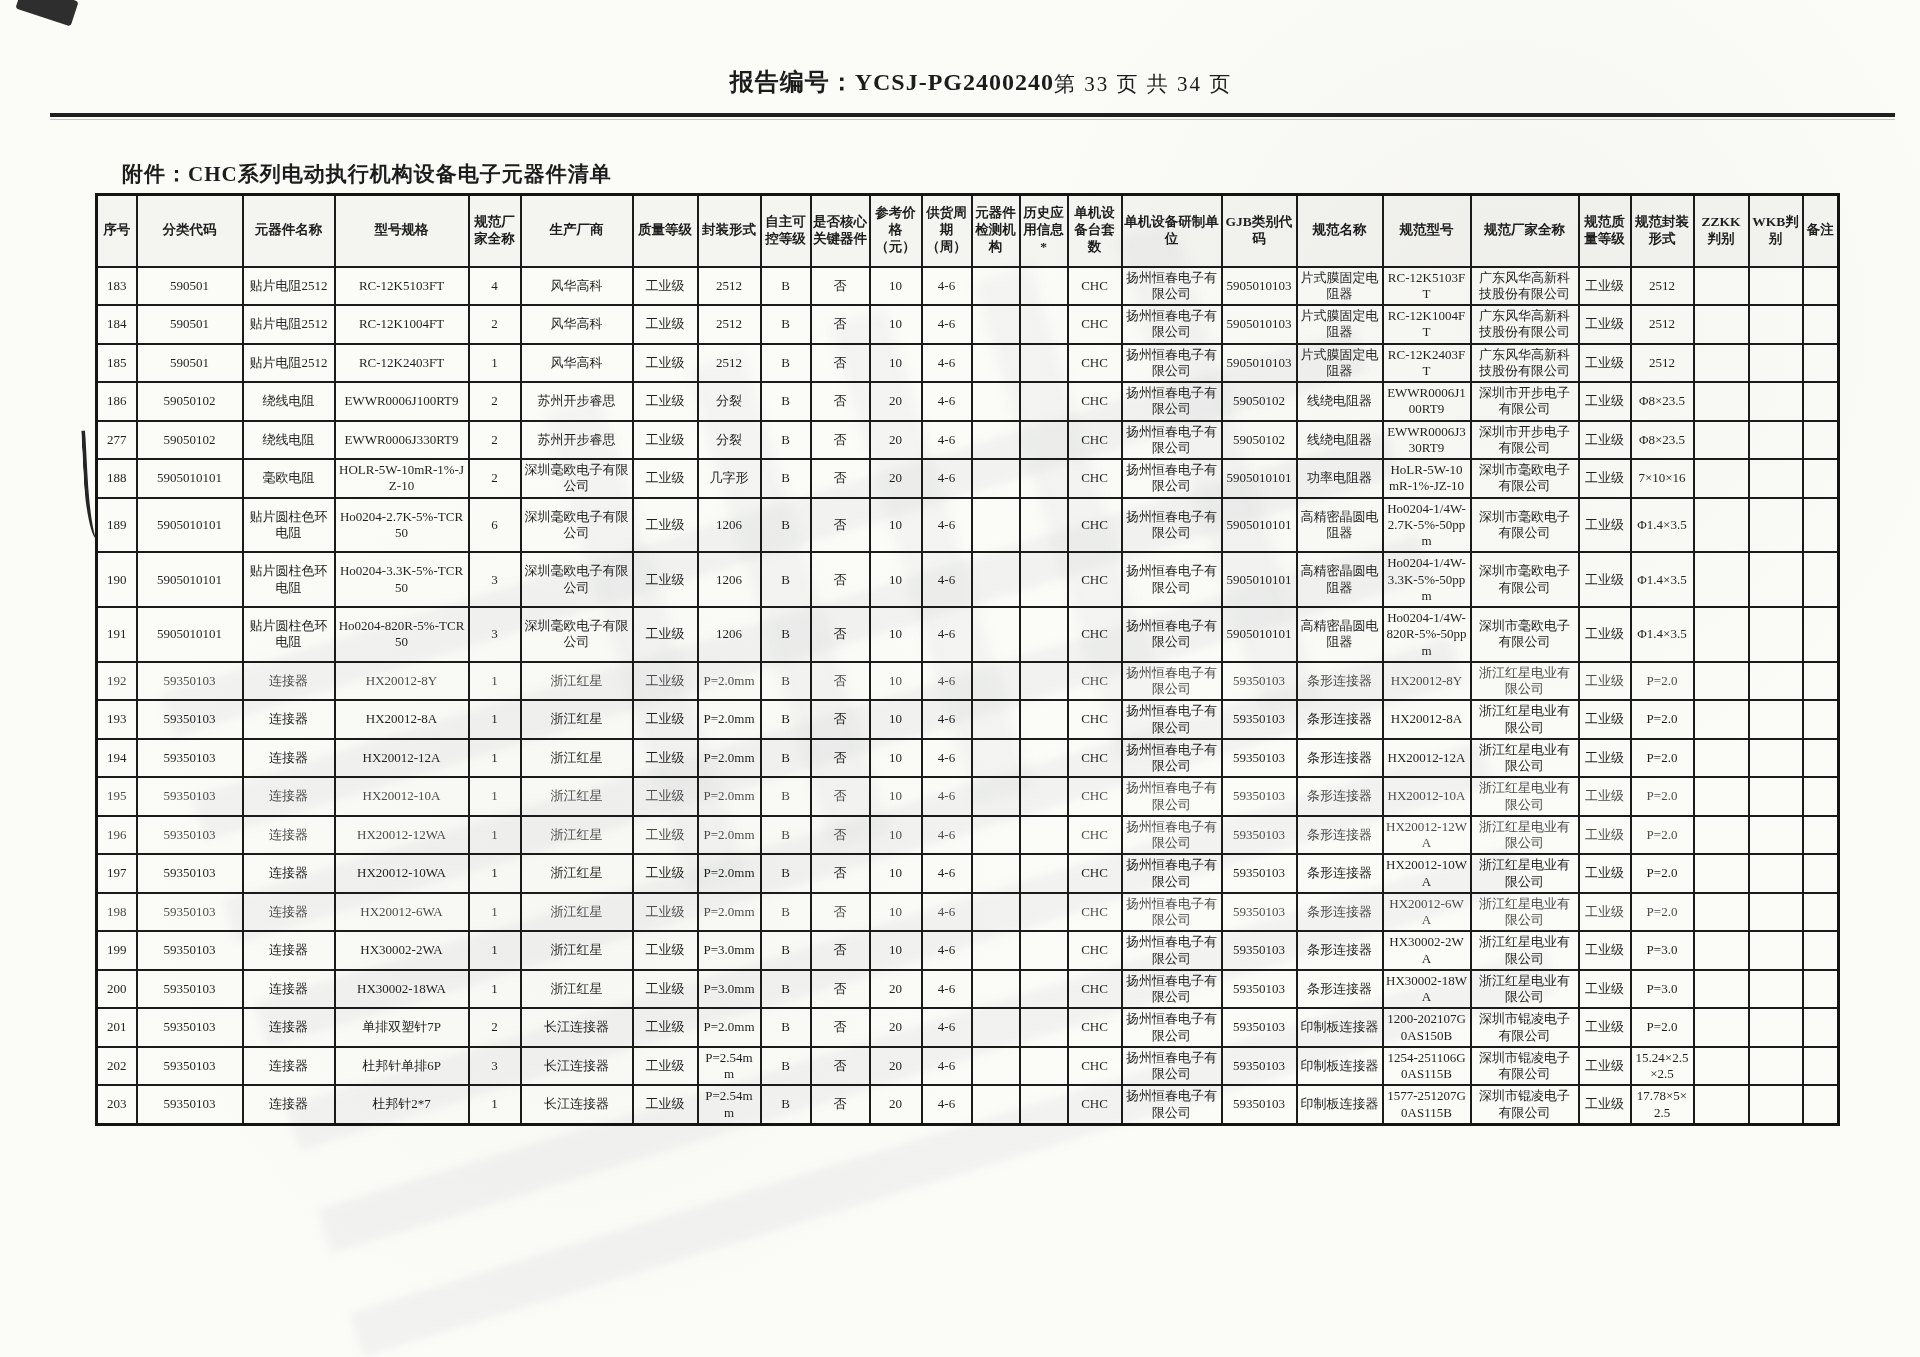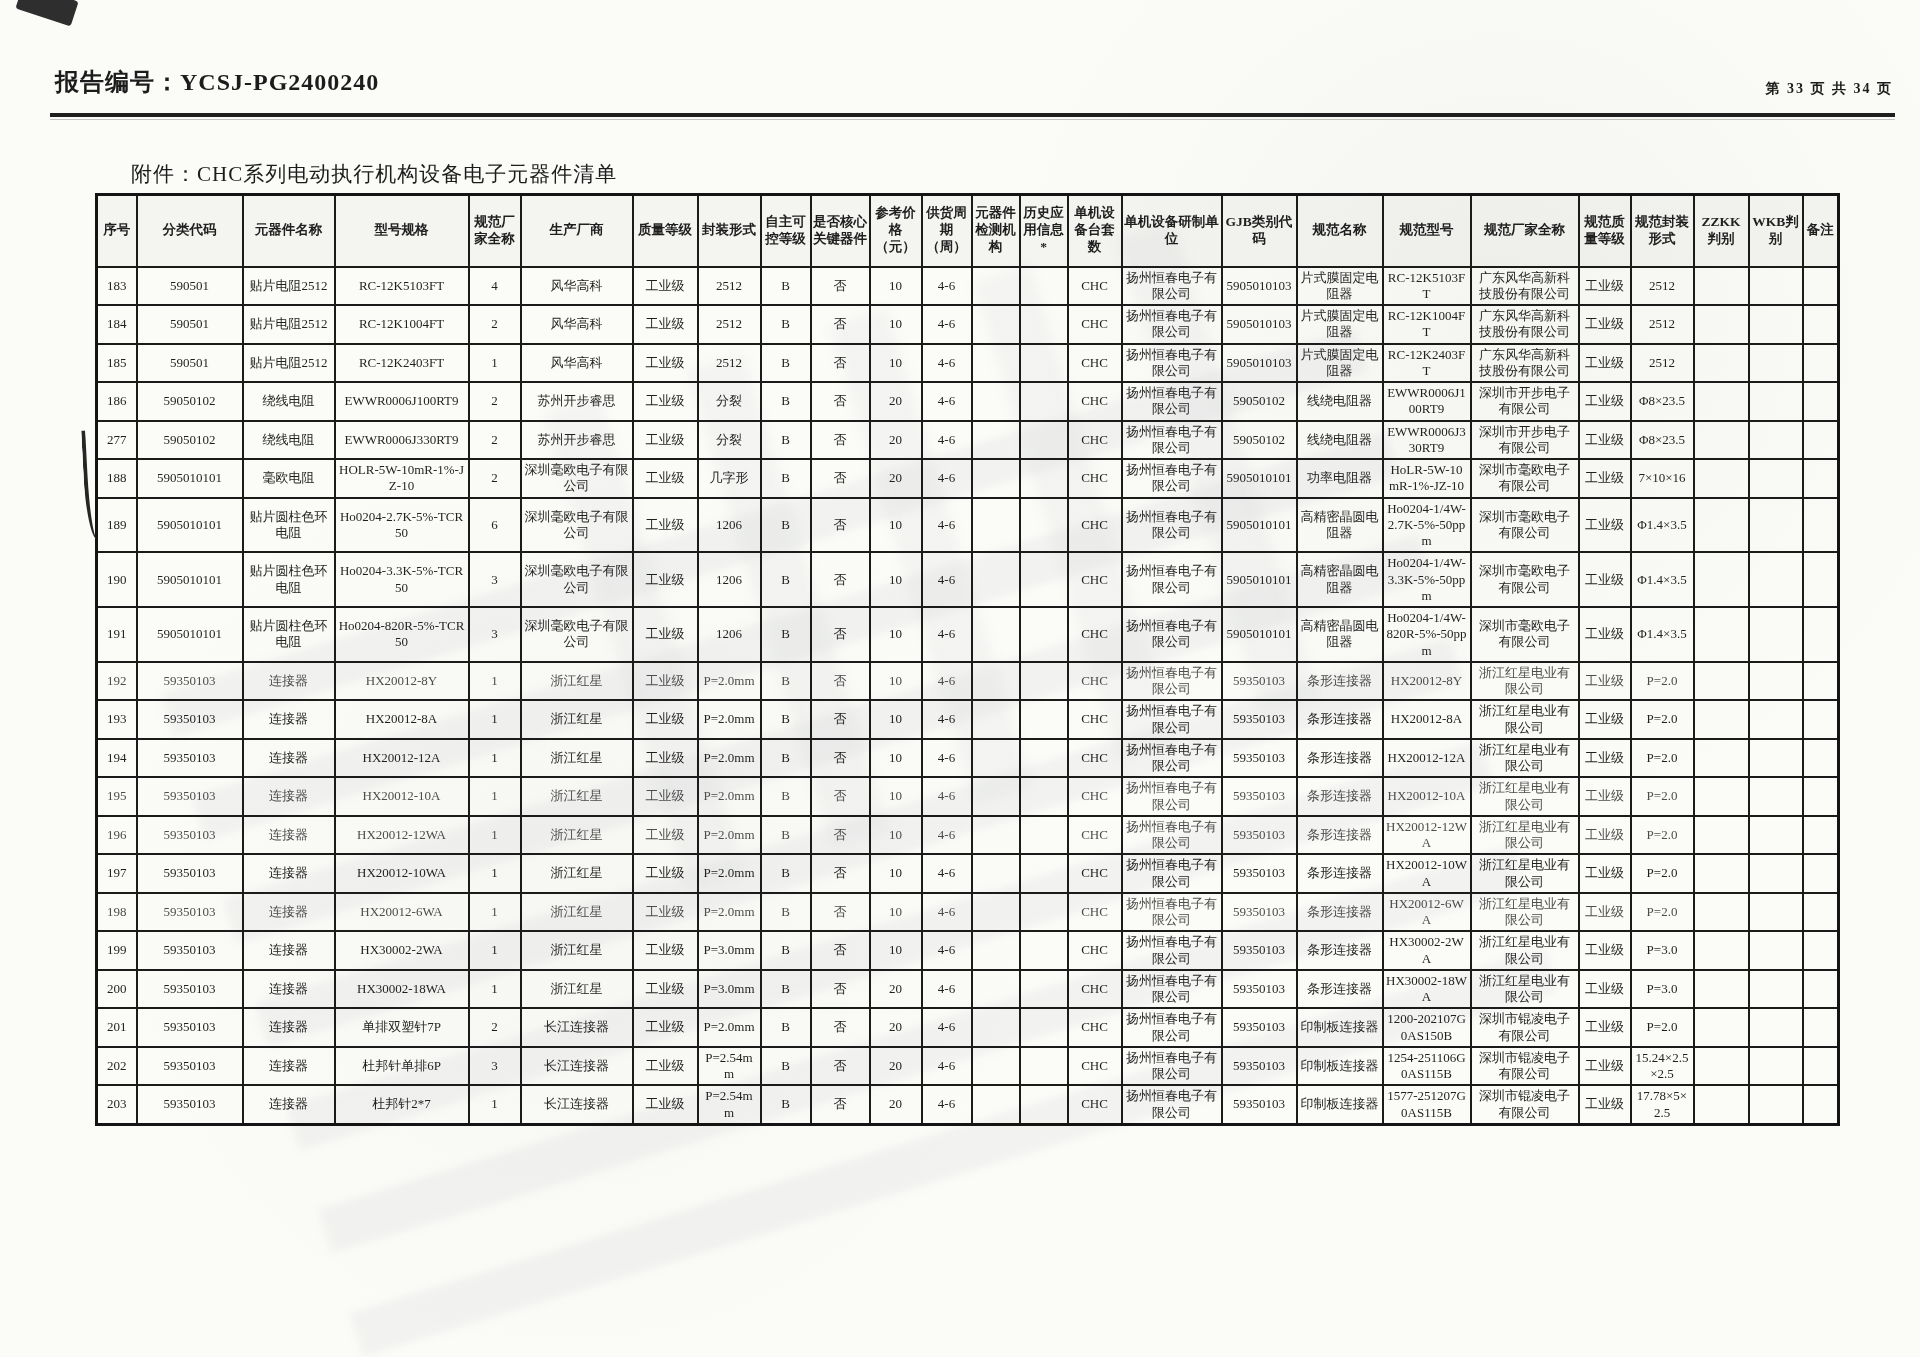--- a/index.html
+++ b/index.html
@@ -6,36 +6,36 @@
   body{
     width:1920px;height:1357px;
     background:#fbfbf8;
     font-family:"Liberation Serif","DejaVu Serif",serif;
     color:#1c1c1c;
     position:relative;
     overflow:hidden;
   }
   
   .doc-header{
-    position:absolute;left:55px;top:66px;width:1838px;
-    display:flex;justify-content:space-between;align-items:flex-end;
+    position:absolute;left:62px;top:66px;width:1838px;
+    display:flex;justify-content:center;align-items:flex-end;
   }
   .report-no{font-size:24px;font-weight:bold;letter-spacing:1px;}
-  .page-info{font-size:14px;letter-spacing:2px;font-weight:bold;}
+  .page-info{font-size:21px;letter-spacing:2px;}
   .header-rule{
     position:absolute;left:50px;top:113px;width:1845px;height:4px;
     background:#1f1f1f;
   }
   .header-rule:after{
     content:"";position:absolute;left:0;top:6px;width:100%;height:1px;background:rgba(30,30,30,.25);
   }
   
   .attachment-title{
     position:absolute;left:122px;top:160px;
-    font-size:21px;font-weight:normal;letter-spacing:1px;margin-left:9px;
+    font-size:21px;font-weight:bold;letter-spacing:1px;
   }
   
   table.parts{
     position:absolute;left:95px;top:193px;
     border-collapse:collapse;table-layout:fixed;
     background:transparent;
   }
   table.parts th,table.parts td{
     border:2px solid #1b1b1b;
     padding:2px 2px;

